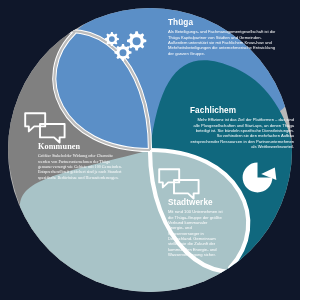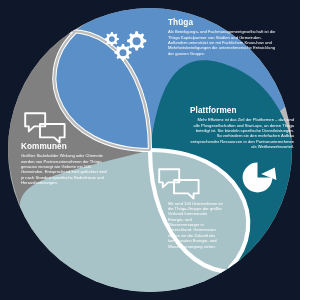--- a/index.html
+++ b/index.html
@@ -15,21 +15,21 @@
   #lbl-thuega{left:168px;top:19px;width:112px;}
   #lbl-thuega .seg-title{font-size:8.2px;}
   #lbl-thuega .seg-body{font-size:4.15px;margin-top:1.5px;}
 
   
   #lbl-plattformen{left:190px;top:107px;width:104px;}
   #lbl-plattformen .seg-title{font-size:8.2px;}
   #lbl-plattformen .seg-body{font-size:4.15px;margin-top:1.5px;text-align:right;}
 
   
-  #lbl-kommunen{left:21px;top:143px;width:86px;}
+  #lbl-kommunen{left:38px;top:143px;width:86px;font-family:Liberation Serif, serif;}
   #lbl-kommunen .seg-title{font-size:8.2px;}
   #lbl-kommunen .seg-body{font-size:4.15px;margin-top:1.5px;}
 
   
   #lbl-stadtwerke{left:168px;top:199px;width:56px;}
   #lbl-stadtwerke .seg-title{font-size:8.2px;}
   #lbl-stadtwerke .seg-body{font-size:4.15px;margin-top:1.5px;}
 
   .icon-wrap{position:absolute;pointer-events:none;}
   #icon-gears{left:102px;top:27px;width:46px;height:42px;}
@@ -99,21 +99,21 @@
       </g>
     </svg>
   </div>
 
   <div class="seg-label" id="lbl-thuega">
     <div class="seg-title">Thüga</div>
     <div class="seg-body">Als Beteiligungs- und Fachmanagementgesellschaft ist die Thüga Kapitalpartner von Städten und Gemeinden. Außerdem unterstützt sie mit Fachlichem Know-how und Mehrheitsbeteiligungen die unternehmerische Entwicklung der ganzen Gruppe.</div>
   </div>
 
   <div class="seg-label" id="lbl-plattformen">
-    <div class="seg-title">Plattformen</div>
+    <div class="seg-title">Fachlichem</div>
     <div class="seg-body">Mehr Effizienz ist das Ziel der Plattformen – das sind alle Plusgesellschaften und Start-ups, an denen Thüga beteiligt ist. Sie bündeln spezifische Dienstleistungen. So verhindern sie den mehrfachen Aufbau entsprechender Ressourcen in den Partnerunternehmen als Wettbewerbsvorteil.</div>
   </div>
 
   <div class="icon-wrap" id="icon-pie">
     <svg viewBox="0 0 38 38" width="38" height="38">
       <path d="M17.5,19.5 L17.5,4.6 A14.9,14.9 0 1 0 32.4,19.5 Z" fill="#ffffff"></path>
       <path d="M21.2,16.0 L34.8,9.5 L36.4,22.0 Z" fill="#ffffff"></path>
     </svg>
   </div>
 
@@ -134,16 +134,17 @@
   <div class="icon-wrap" id="icon-bubbles-stadtwerke">
     <svg viewBox="0 0 42 34" width="42" height="34">
       <g fill="none" stroke="#ffffff" stroke-width="1.9" stroke-linejoin="round">
         <path d="M1.2,1.2 h20.0 v13.2 h-11.0 l-5.4,5.0 v-5.0 h-3.6 Z"></path>
         <path d="M16.0,12.0 h24.6 v13.4 h-5.0 v5.1 l-5.6,-5.1 h-14.0 Z"></path>
       </g>
     </svg>
   </div>
 
   <div class="seg-label" id="lbl-stadtwerke">
+    <div class="seg-title">Stadtwerke</div>
     <div class="seg-body">Mit rund 100 Unternehmen ist die Thüga-Gruppe der größte Verbund kommunaler Energie- und Wasserversorger in Deutschland. Gemeinsam stellen sie die Zukunft der kommunalen Energie- und Wasserversorgung sicher.</div>
   </div>
 
 </div>
 
 </body></html>

